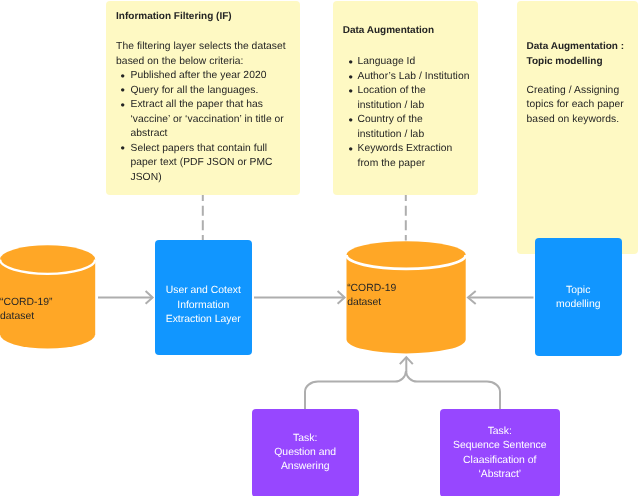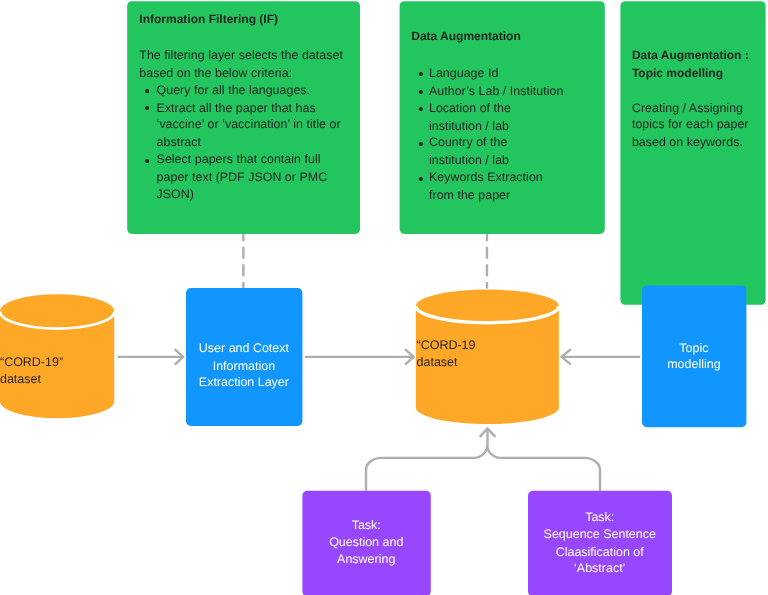--- a/index.html
+++ b/index.html
@@ -1,19 +1,19 @@
 <!DOCTYPE html>
 <html><head>
 <meta charset="utf-8">
 <style>
   html,body{margin:0;padding:0;}
   body{width:640px;height:496px;background:#fff;overflow:hidden;
        font-family:"Liberation Sans",sans-serif;-webkit-font-smoothing:antialiased;text-rendering:geometricPrecision;}
   .stage{position:relative;width:640px;height:496px;}
-  .note{position:absolute;background:#22c55e;border-radius:4px;box-sizing:border-box;
+  .note{position:absolute;background:#fef9c3;border-radius:4px;box-sizing:border-box;
         color:#242424;overflow:hidden;}
   .note-title{position:absolute;font-weight:bold;font-size:10px;line-height:14.5px;}
   .note-body{position:absolute;font-size:10.3px;line-height:14.5px;letter-spacing:0.05px;}
   .note-body p{margin:0;}
   .note-body ul{margin:0;padding:0;list-style:none;}
   .note-body li{margin:0;position:relative;padding-left:14.4px;}
   .note-body li::before{content:"\2022";position:absolute;left:4.3px;top:-0.4px;font-size:12.5px;}
   .note-body.tight li{padding-left:8.1px;}
   .note-body.tight li::before{left:-0.8px;}
   .note-body li span{white-space:nowrap;}
@@ -78,28 +78,29 @@
   <div class="cyltext" style="left:347.15px;top:282px;width:118.9px;">
     <div>“CORD-19</div>
     <div>dataset</div>
   </div>
 
   <div class="note" style="left:105.8px;top:0.8px;width:194.7px;height:194.4px;">
     <div class="note-title" style="left:10.3px;top:9.4px;">Information Filtering (IF)</div>
     <div class="note-body" style="left:10.3px;top:39.4px;width:190px;">
       <p><span>The filtering layer selects the dataset</span><br><span>based on the below criteria:</span></p>
       <ul style="width:190px;">
+        <li><span>Published after the year 2020</span></li>
         <li><span>Query for all the languages.</span></li>
         <li><span>Extract all the paper that has</span><br><span>‘vaccine’ or ‘vaccination’ in title or</span><br><span>abstract</span></li>
         <li><span>Select papers that contain full</span><br><span>paper text (PDF JSON or PMC</span><br><span>JSON)</span></li>
       </ul>
     </div>
   </div>
 
-  <div class="note" style="left:333px;top:0.8px;width:171px;height:194.4px;">
+  <div class="note" style="left:333px;top:0.8px;width:145px;height:194.4px;">
     <div class="note-title" style="left:9.7px;top:23.4px;">Data Augmentation</div>
     <div class="note-body tight" style="left:16.4px;top:54.7px;width:140px;">
       <ul style="width:140px;">
         <li><span>Language Id</span></li>
         <li><span>Author’s Lab / Institution</span></li>
         <li><span>Location of the</span><br><span>institution / lab</span></li>
         <li><span>Country of the</span><br><span>institution / lab</span></li>
         <li><span>Keywords Extraction</span><br><span>from the paper</span></li>
       </ul>
     </div>

